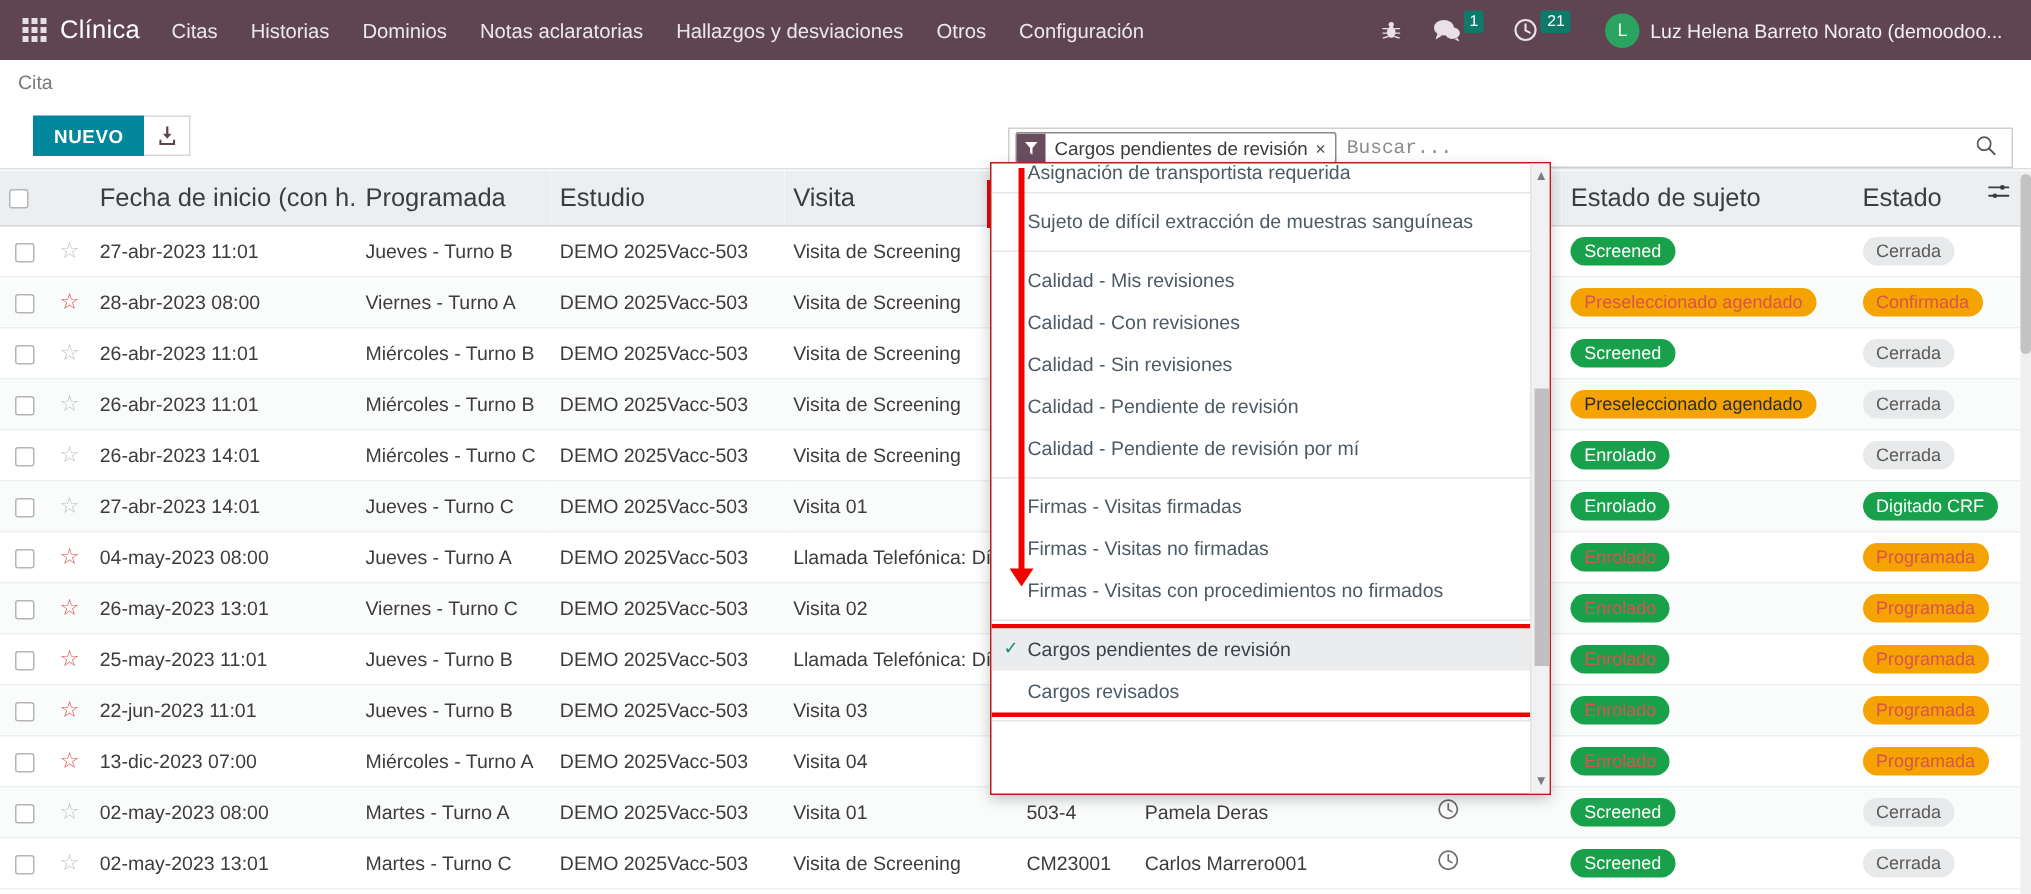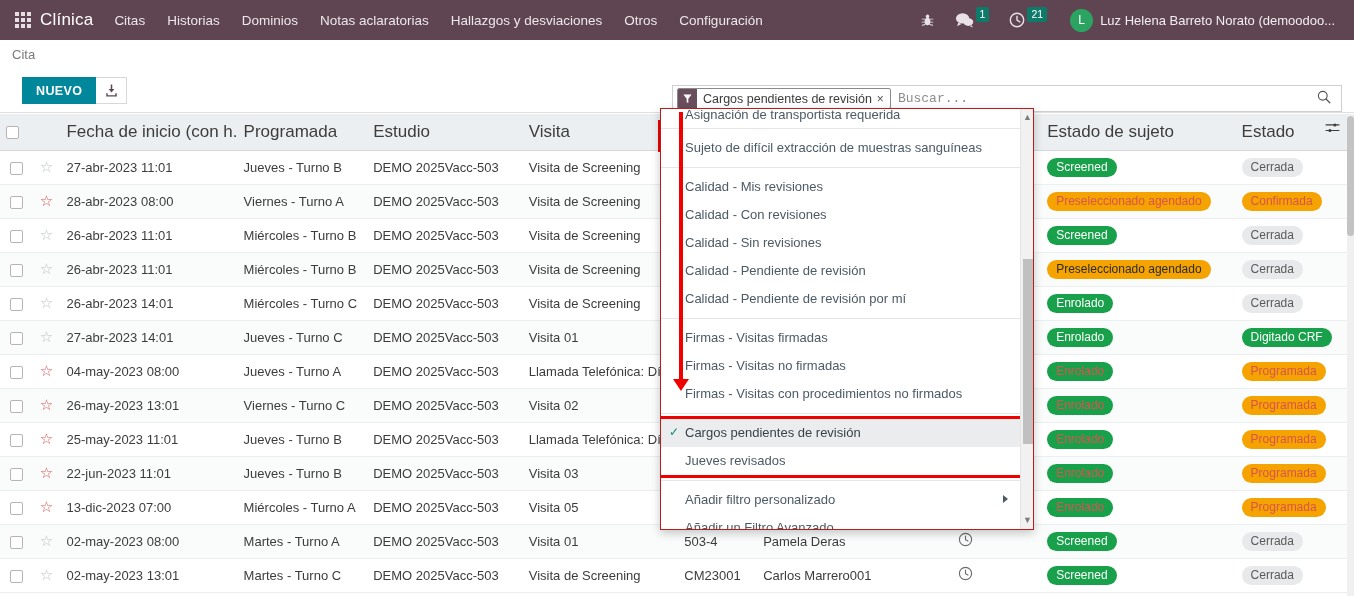--- a/index.html
+++ b/index.html
@@ -796,21 +796,21 @@
           <td class="col-ico"></td>
           <td class="col-estsuj"><span class="badge b-green">Enrolado</span></td>
           <td class="col-estado"><span class="badge b-orange">Programada</span></td>
         </tr>
         <tr class="rowred">
           <td class="col-cb"><span class="cb"></span></td>
           <td class="col-star"><span class="star">☆</span></td>
           <td class="col-fecha">13-dic-2023 07:00</td>
           <td class="col-prog">Miércoles - Turno A</td>
           <td class="col-est">DEMO 2025Vacc-503</td>
-          <td class="col-vis">Visita 05</td>
+          <td class="col-vis">Visita 04</td>
           <td class="col-suj">HN00</td>
           <td class="col-nom"></td>
           <td class="col-ico"></td>
           <td class="col-estsuj"><span class="badge b-green">Enrolado</span></td>
           <td class="col-estado"><span class="badge b-orange">Programada</span></td>
         </tr>
         <tr>
           <td class="col-cb"><span class="cb"></span></td>
           <td class="col-star"><span class="star">☆</span></td>
           <td class="col-fecha">02-may-2023 08:00</td>
@@ -868,27 +868,23 @@
         </div>
         <div class="fm-sep"></div>
         <div>
           <div class="fm-item"><span>Firmas - Visitas firmadas</span></div>
           <div class="fm-item"><span>Firmas - Visitas no firmadas</span></div>
           <div class="fm-item"><span>Firmas - Visitas con procedimientos no firmados</span></div>
         </div>
         <div class="fm-sep"></div>
         <div class="fm-group-box">
           <div class="fm-item selected"><span class="tick">✓</span><span>Cargos pendientes de revisión</span></div>
-          <div class="fm-item"><span>Jueves revisados</span></div>
+          <div class="fm-item"><span>Cargos revisados</span></div>
         </div>
         <div class="fm-sep"></div>
-        <div>
-          <div class="fm-item"><span>Añadir filtro personalizado</span><span class="caret-r"></span></div>
-          <div class="fm-item"><span>Añadir un Filtro Avanzado</span></div>
-        </div>
       </div>
   </div>
   <div class="fm-scrollbar">
     <div class="fm-arrow-up">▲</div>
     <div class="fm-thumb"></div>
     <div class="fm-arrow-dn">▼</div>
   </div>
 </div>
 
 <div class="red-arrow"></div>

